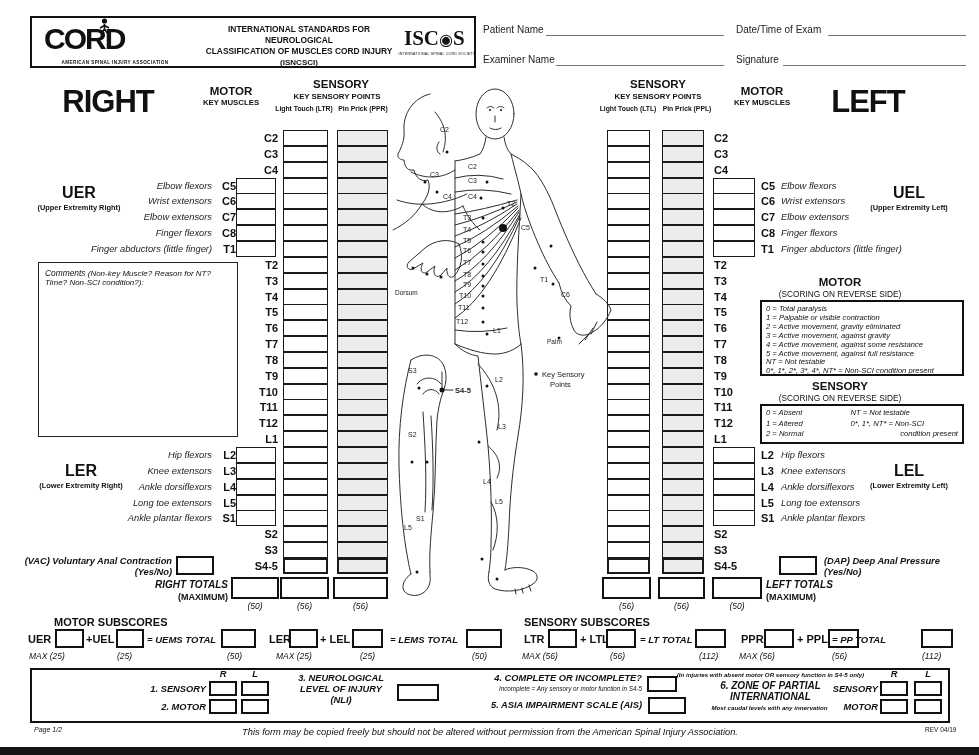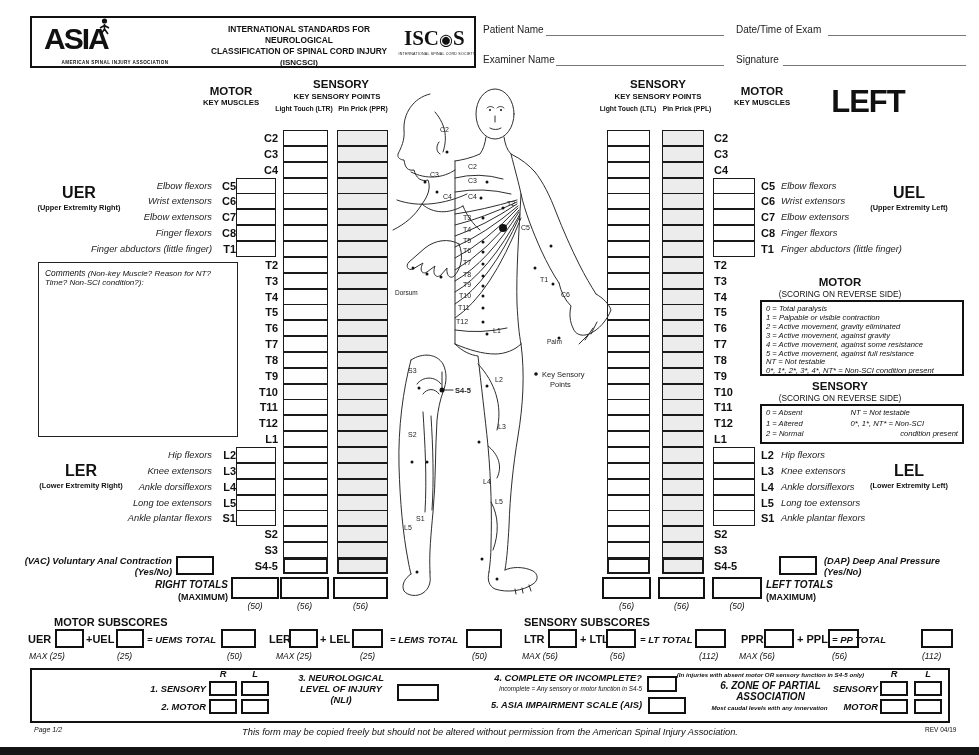--- a/index.html
+++ b/index.html
@@ -30,44 +30,45 @@
   .uline{position:absolute;height:11px;border-bottom:1px solid #777;}
   .flab{font-size:10px;color:#222;}
   svg text{font-family:"Liberation Sans",sans-serif;}
 </style>
 </head>
 <body>
 
 <div id="sheet">
 
   <div class="ab" style="left:30px;top:16px;width:446px;height:52px;border:2.5px solid #111;box-sizing:border-box;">
-    <div class="ab" style="left:12px;top:4px;font-size:30px;font-weight:800;letter-spacing:-2px;">ASIA</div>
+    <div class="ab" style="left:12px;top:4px;font-size:30px;font-weight:800;letter-spacing:-2px;">CORD</div>
     <svg class="ab" style="left:66px;top:0px;" width="13" height="17" viewBox="0 0 13 17">
       <circle cx="6.5" cy="3" r="2.6" fill="#111"></circle>
       <path d="M6.5,6 L6.5,11 M6.5,7.5 L2,10 M6.5,7.5 L11,10 M6.5,11 L3,16 M6.5,11 L10,16" stroke="#111" stroke-width="1.6" fill="none"></path>
     </svg>
     <div class="ab c" style="left:4px;top:42px;width:158px;font-size:4.6px;letter-spacing:0.4px;font-weight:bold;">AMERICAN SPINAL INJURY ASSOCIATION</div>
     <div class="ab c" style="left:168px;top:6px;width:198px;">
       <div style="font-size:8.4px;font-weight:bold;line-height:11px;">INTERNATIONAL STANDARDS FOR NEUROLOGICAL</div>
-      <div style="font-size:8.4px;font-weight:bold;line-height:11px;">CLASSIFICATION OF SPINAL CORD INJURY</div>
+      <div style="font-size:8.4px;font-weight:bold;line-height:11px;">CLASSIFICATION OF MUSCLES CORD INJURY</div>
       <div style="font-size:8px;font-weight:bold;line-height:11px;">(ISNCSCI)</div>
     </div>
     <div class="ab" style="left:372px;top:8px;width:70px;font-family:'Liberation Serif',serif;font-size:21px;font-weight:bold;"><span>ISC</span><span style="font-family:'DejaVu Sans',sans-serif;font-size:16px;">◉</span><span>S</span></div>
     <div class="ab c" style="left:366px;top:34px;width:78px;font-size:3.6px;letter-spacing:0.2px;">INTERNATIONAL SPINAL CORD SOCIETY</div>
   </div>
 
   <div class="ab flab" style="left:483px;top:24px;">Patient Name</div>
   <div class="uline" style="left:546px;top:24px;width:178px;"></div>
   <div class="ab flab" style="left:736px;top:24px;">Date/Time of Exam</div>
   <div class="uline" style="left:828px;top:24px;width:138px;"></div>
   <div class="ab flab" style="left:483px;top:54px;">Examiner Name</div>
   <div class="uline" style="left:556px;top:54px;width:168px;"></div>
   <div class="ab flab" style="left:736px;top:54px;">Signature</div>
   <div class="uline" style="left:783px;top:54px;width:183px;"></div>
 
+  <div class="ab big c" style="left:48px;top:84px;width:120px;">RIGHT</div>
   <div class="ab h1 c" style="left:186px;top:85px;width:90px;">MOTOR</div>
   <div class="ab h2 c" style="left:186px;top:98px;width:90px;">KEY MUSCLES</div>
   <div class="ab h1 c" style="left:292px;top:78px;width:98px;">SENSORY</div>
   <div class="ab h2 c" style="left:280px;top:92px;width:114px;">KEY SENSORY POINTS</div>
   <div class="ab h3 c" style="left:272px;top:105px;width:64px;">Light Touch (LTR)</div>
   <div class="ab h3 c" style="left:333px;top:105px;width:60px;">Pin Prick (PPR)</div>
 
   <div class="ab h1 c" style="left:610px;top:78px;width:96px;">SENSORY</div>
   <div class="ab h2 c" style="left:601px;top:92px;width:114px;">KEY SENSORY POINTS</div>
   <div class="ab h3 c" style="left:596px;top:105px;width:64px;">Light Touch (LTL)</div>
@@ -408,21 +409,21 @@
   <div class="ab c cl" style="left:286px;top:684px;width:110px;">LEVEL OF INJURY</div>
   <div class="ab c cl" style="left:286px;top:695px;width:110px;">(NLI)</div>
   <div class="box2" style="left:397px;top:684px;width:42px;height:17px;"></div>
   <div class="ab r cl" style="left:470px;top:673px;width:172px;">4. COMPLETE OR INCOMPLETE?</div>
   <div class="box2" style="left:647px;top:676px;width:30px;height:16px;"></div>
   <div class="ab r cls" style="left:462px;top:685px;width:180px;">Incomplete = Any sensory or motor function in S4-5</div>
   <div class="ab r cl" style="left:472px;top:700px;width:170px;">5. ASIA IMPAIRMENT SCALE (AIS)</div>
   <div class="box2" style="left:648px;top:697px;width:38px;height:17px;"></div>
   <div class="ab c clsb" style="left:668px;top:671px;width:205px;">(In injuries with absent motor OR sensory function in S4-5 only)</div>
   <div class="ab c cl" style="left:678px;top:680px;width:185px;font-size:10px;">6. ZONE OF PARTIAL</div>
-  <div class="ab c cl" style="left:678px;top:691px;width:185px;font-size:10px;">ASSOCIATION</div>
+  <div class="ab c cl" style="left:678px;top:691px;width:185px;font-size:10px;">INTERNATIONAL</div>
   <div class="ab c clsb" style="left:672px;top:704px;width:195px;">Most caudal levels with any innervation</div>
   <div class="ab r cl" style="left:810px;top:684px;width:68px;">SENSORY</div>
   <div class="ab r cl" style="left:810px;top:702px;width:68px;">MOTOR</div>
   <div class="ab c cl" style="left:880px;top:669px;width:28px;">R</div>
   <div class="ab c cl" style="left:914px;top:669px;width:28px;">L</div>
   <div class="box2" style="left:880px;top:681px;width:28px;height:15px;"></div>
   <div class="box2" style="left:914px;top:681px;width:28px;height:15px;"></div>
   <div class="box2" style="left:880px;top:699px;width:28px;height:15px;"></div>
   <div class="box2" style="left:914px;top:699px;width:28px;height:15px;"></div>
 

